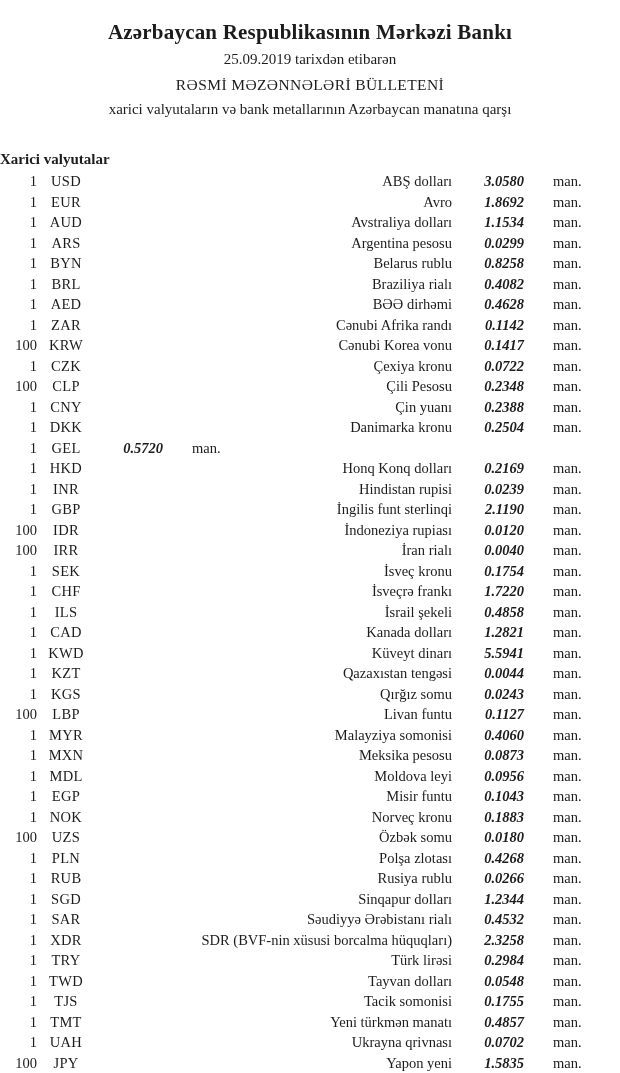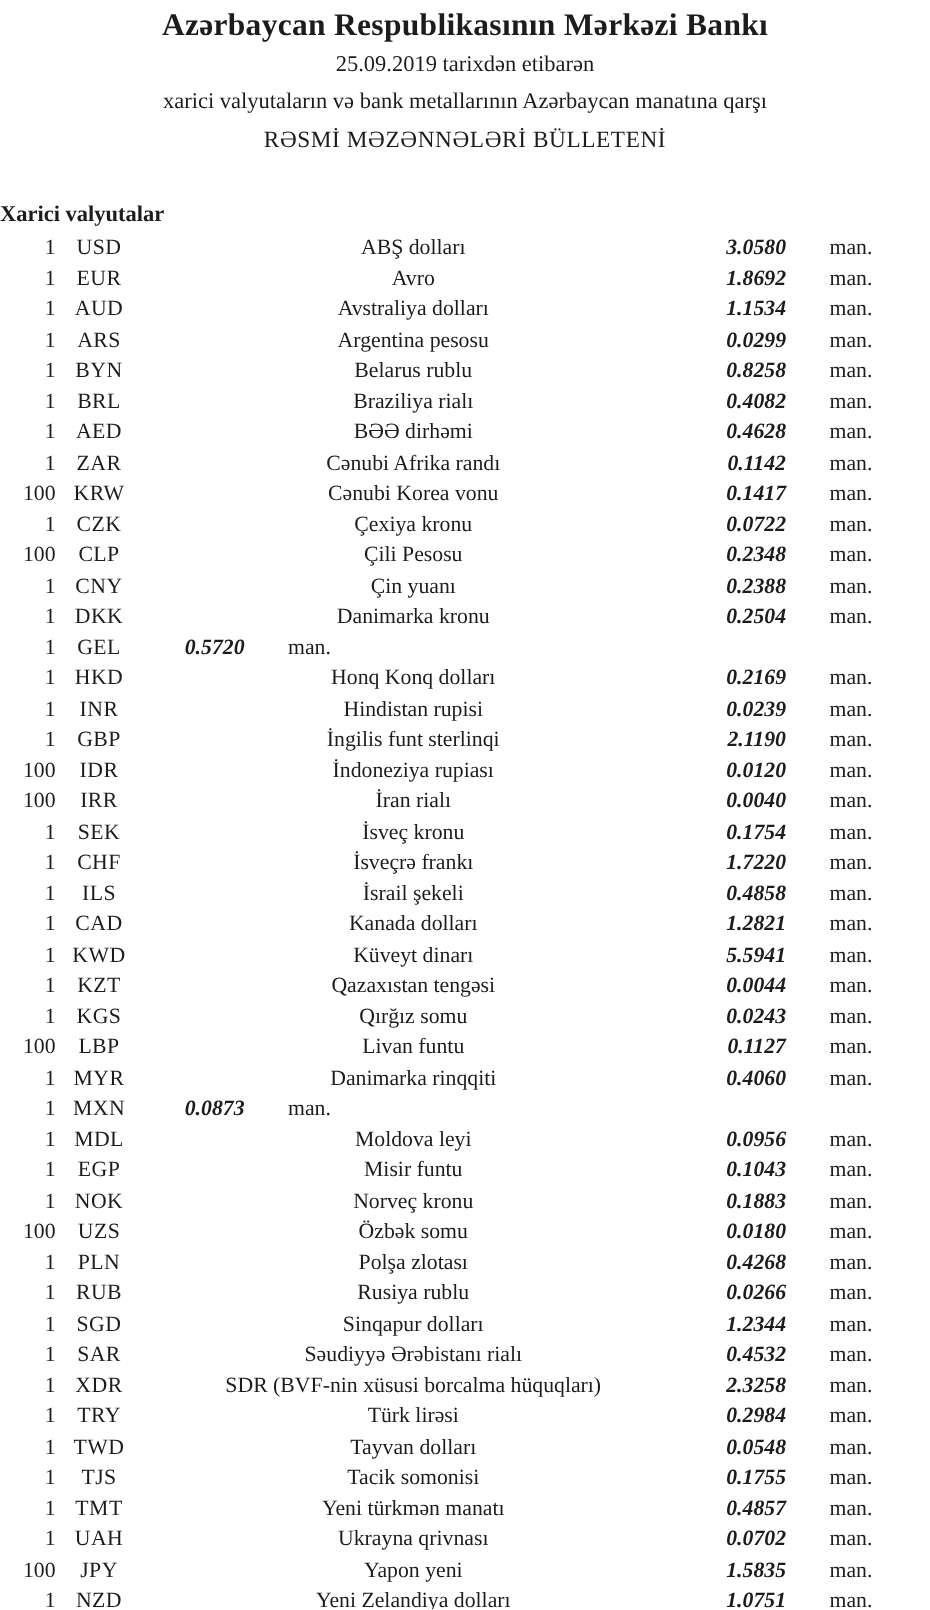--- a/index.html
+++ b/index.html
@@ -9,21 +9,21 @@
   }
   .page {
     width: 620px;
     height: 1073px;
     background: #ffffff;
     color: #1c1c1c;
     font-family: "Liberation Serif", "DejaVu Serif", serif;
     overflow: hidden;
     box-sizing: border-box;
   }
-  header { padding-top: 3px; text-align: center; }
+  header { padding-top: 19px; text-align: center; }
   .bank-name {
     font-size: 21px;
     font-weight: bold;
     margin: 0;
     line-height: 27px;
     letter-spacing: 0.2px;
   }
   .hline {
     margin: 2px;
     font-size: 15px;
@@ -46,33 +46,33 @@
     display: flex;
     align-items: baseline;
     height: 20.5px;
     line-height: 20.5px;
     font-size: 14.5px;
     padding-right: 19px;
     box-sizing: border-box;
   }
   .qty   { width: 37px;  text-align: right; flex: none; }
   .code  { width: 50px;  text-align: center; flex: none; margin-left: 4px; letter-spacing: 0.3px; }
-  .name  { flex: 1; text-align: center; padding-left: 8px; white-space: nowrap; overflow: hidden; }
+  .name  { flex: 1; text-align: right; padding-left: 8px; white-space: nowrap; overflow: hidden; }
   .rate  { width: 72px; text-align: right; flex: none; font-weight: bold; font-style: italic; }
   .unit  { width: 48px; flex: none; text-align: left; padding-left: 9px; margin-left: 20px; }
 </style>
 </head>
 <body>
 
 <div class="page">
   <header>
     <h1 class="bank-name">Azərbaycan Respublikasının Mərkəzi Bankı</h1>
     <p class="hline">25.09.2019 tarixdən etibarən</p>
+    <p class="hline caps">RƏSMİ MƏZƏNNƏLƏRİ BÜLLETENİ</p>
     <p class="hline">xarici valyutaların və bank metallarının Azərbaycan manatına qarşı</p>
-    <p class="hline caps">RƏSMİ MƏZƏNNƏLƏRİ BÜLLETENİ</p>
   </header>
 
   <h2 class="section-title">Xarici valyutalar</h2>
 
   <div class="rates" id="rates-table">
       <div class="row">
     <span class="qty">1</span>
     <span class="code">USD</span>
     <span class="name">ABŞ dolları</span>
     <span class="rate">3.0580</span>
@@ -255,27 +255,28 @@
       <div class="row">
     <span class="qty">100</span>
     <span class="code">LBP</span>
     <span class="name">Livan funtu</span>
     <span class="rate">0.1127</span>
     <span class="unit">man.</span>
   </div>
       <div class="row">
     <span class="qty">1</span>
     <span class="code">MYR</span>
-    <span class="name">Danimarka rinqqiti</span>
+    <span class="name">Malayziya somonisi</span>
     <span class="rate">0.4060</span>
     <span class="unit">man.</span>
   </div>
       <div class="row">
     <span class="qty">1</span>
     <span class="code">MXN</span>
+    <span class="name">Meksika pesosu</span>
     <span class="rate">0.0873</span>
     <span class="unit">man.</span>
   </div>
       <div class="row">
     <span class="qty">1</span>
     <span class="code">MDL</span>
     <span class="name">Moldova leyi</span>
     <span class="rate">0.0956</span>
     <span class="unit">man.</span>
   </div>

